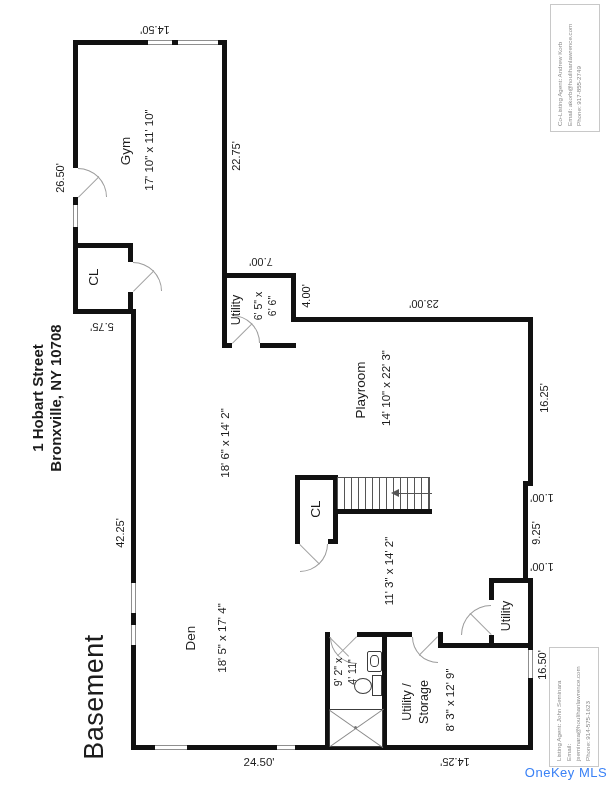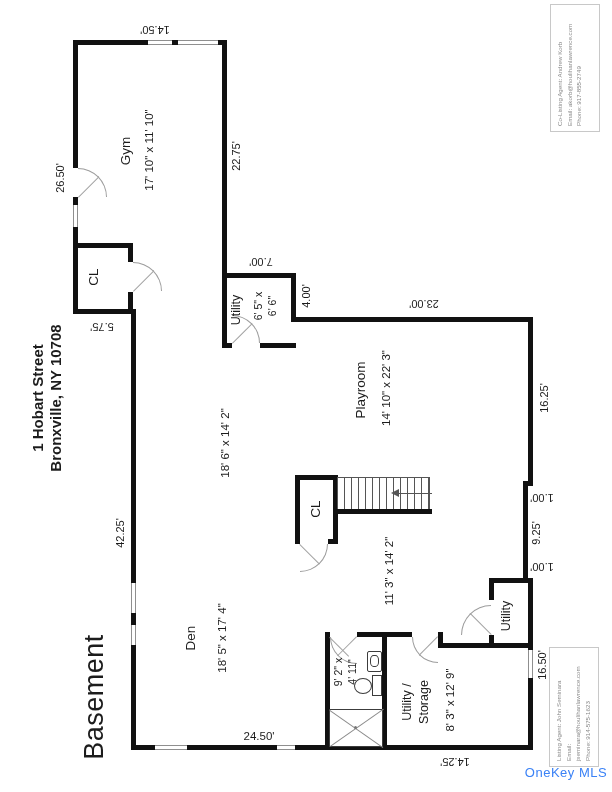--- a/index.html
+++ b/index.html
@@ -149,21 +149,21 @@
   <div class="ud dim" style="left:261px;top:262px">7.00'</div>
   <div class="vt dim" style="left:306px;top:296px">4.00'</div>
   <div class="ud dim" style="left:424px;top:304px">23.00'</div>
   <div class="ud dim" style="left:102px;top:327px">5.75'</div>
   <div class="vt dim" style="left:544px;top:398px">16.25'</div>
   <div class="ud dim" style="left:542px;top:498px">1.00'</div>
   <div class="vt dim" style="left:536px;top:533px">9.25'</div>
   <div class="ud dim" style="left:542px;top:567px">1.00'</div>
   <div class="vt dim" style="left:120px;top:533px">42.25'</div>
   <div class="vt dim" style="left:542px;top:665px">16.50'</div>
-  <div class="hz dim" style="left:259px;top:736px;font-size:11.5px">24.50'</div>
+  <div class="hz dim" style="left:259px;top:762px;font-size:11.5px">24.50'</div>
   <div class="ud dim" style="left:455px;top:762px">14.25'</div>
 
   <div class="vt addr" style="left:47px;top:398px">
     <div>1 Hobart Street</div>
     <div>Bronxville, NY 10708</div>
   </div>
   <div class="vt title" style="left:94px;top:697px">Basement</div>
 
   <div class="agentbox" style="left:575px;top:68px;width:116px;height:40px">
     <div>Co-Listing Agent: Andrew Korb</div>

